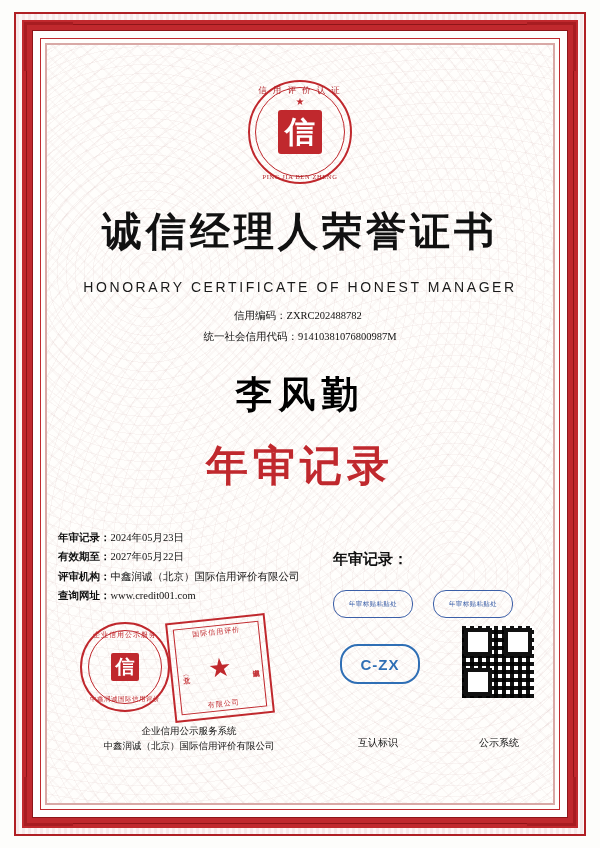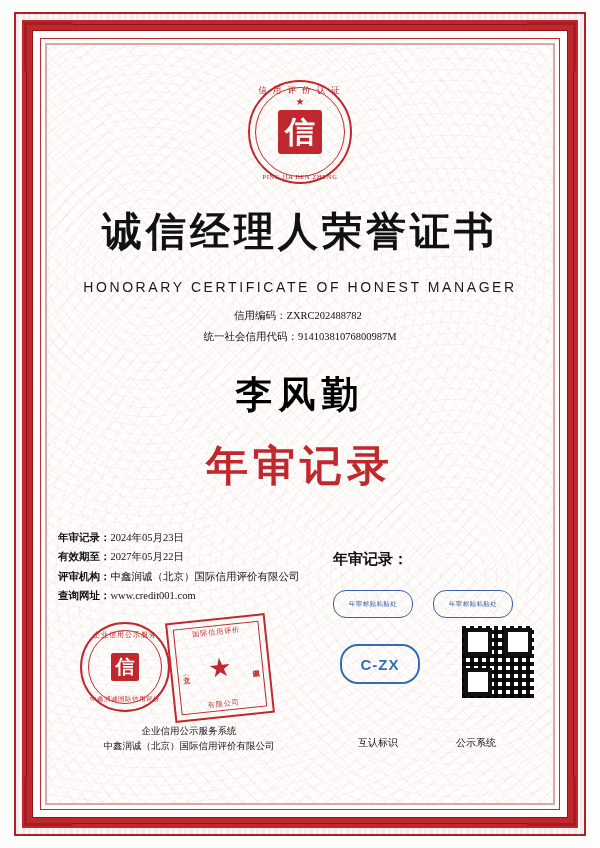--- a/index.html
+++ b/index.html
@@ -306,21 +306,21 @@
     position:absolute;left:6px;top:0;
     text-align:center;width:250px;
     line-height:1.6;
   }
   .cap-mutual{
     position:absolute;left:278px;top:12px;
     width:84px;text-align:center;font-size:10px;
   }
   .cap-qr{
     position:absolute;right:0;top:12px;
-    width:86px;text-align:left;font-size:10px;
+    width:86px;text-align:center;font-size:10px;
   }
   .note{
     position:absolute;left:2px;right:2px;bottom:-4px;
     border-top:1px solid #c9a9a6;
     padding-top:5px;
     font-size:8.5px;
     color:#111;
     text-align:center;
     letter-spacing:.2px;
   }

